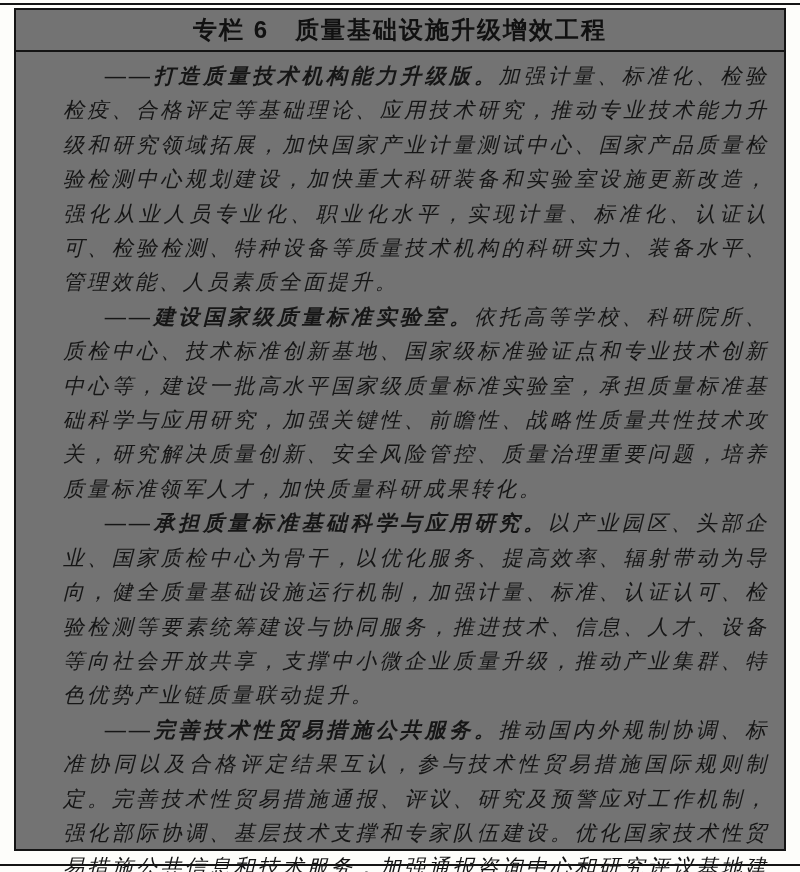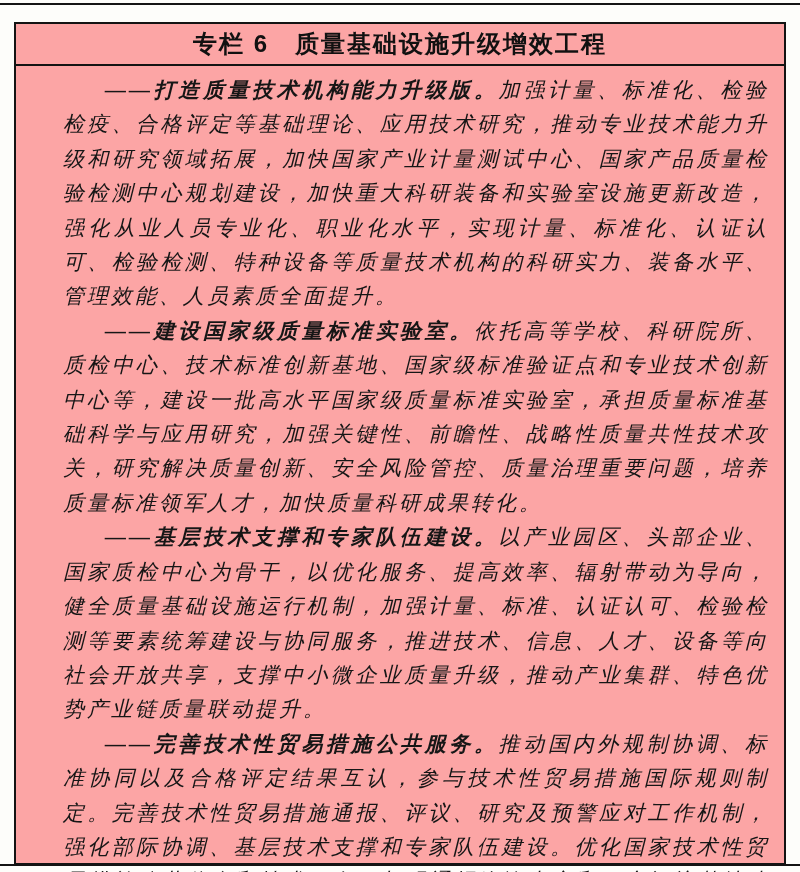--- a/index.html
+++ b/index.html
@@ -13,24 +13,24 @@
   }
   .page-rule {
     position: absolute; left: 0; width: 800px; height: 2px;
     background: #141414;
   }
   .page-rule.top    { top: 3px; }
   .page-rule.bottom { top: 864px; }
 
   .column-box {
     position: absolute;
-    top: 22px; left: 14px;
+    top: 8px; left: 14px;
     width: 772px; height: 843px;
     border: 2px solid #141414;
-    background: #fca5a5;
+    background: #737373;
   }
   .box-title {
     height: 42px;
     border-bottom: 2px solid #141414;
     display: flex; align-items: center; justify-content: center;
     font-family: "Liberation Sans", sans-serif;
     font-weight: bold;
     font-size: 24px;
     letter-spacing: 2px;
     color: #111;
@@ -60,21 +60,21 @@
 <div class="column-box">
   <div class="box-title">专栏 6　质量基础设施升级增效工程</div>
   <div class="box-body">
     <p class="para">
       <span class="lead">——打造质量技术机构能力升级版。</span><span class="text">加强计量、标准化、检验检疫、合格评定等基础理论、应用技术研究，推动专业技术能力升级和研究领域拓展，加快国家产业计量测试中心、国家产品质量检验检测中心规划建设，加快重大科研装备和实验室设施更新改造，强化从业人员专业化、职业化水平，实现计量、标准化、认证认可、检验检测、特种设备等质量技术机构的科研实力、装备水平、管理效能、人员素质全面提升。</span>
     </p>
     <p class="para">
       <span class="lead">——建设国家级质量标准实验室。</span><span class="text">依托高等学校、科研院所、质检中心、技术标准创新基地、国家级标准验证点和专业技术创新中心等，建设一批高水平国家级质量标准实验室，承担质量标准基础科学与应用研究，加强关键性、前瞻性、战略性质量共性技术攻关，研究解决质量创新、安全风险管控、质量治理重要问题，培养质量标准领军人才，加快质量科研成果转化。</span>
     </p>
     <p class="para">
-      <span class="lead">——基层技术支撑和专家队伍建设。</span><span class="text">以产业园区、头部企业、国家质检中心为骨干，以优化服务、提高效率、辐射带动为导向，健全质量基础设施运行机制，加强计量、标准、认证认可、检验检测等要素统筹建设与协同服务，推进技术、信息、人才、设备等向社会开放共享，支撑中小微企业质量升级，推动产业集群、特色优势产业链质量联动提升。</span>
+      <span class="lead">——承担质量标准基础科学与应用研究。</span><span class="text">以产业园区、头部企业、国家质检中心为骨干，以优化服务、提高效率、辐射带动为导向，健全质量基础设施运行机制，加强计量、标准、认证认可、检验检测等要素统筹建设与协同服务，推进技术、信息、人才、设备等向社会开放共享，支撑中小微企业质量升级，推动产业集群、特色优势产业链质量联动提升。</span>
     </p>
     <p class="para">
       <span class="lead">——完善技术性贸易措施公共服务。</span><span class="text">推动国内外规制协调、标准协同以及合格评定结果互认，参与技术性贸易措施国际规则制定。完善技术性贸易措施通报、评议、研究及预警应对工作机制，强化部际协调、基层技术支撑和专家队伍建设。优化国家技术性贸易措施公共信息和技术服务，加强通报咨询中心和研究评议基地建设。</span>
     </p>
   </div>
 </div>
 
 <div class="page-rule bottom"></div>
 
 </body></html>

